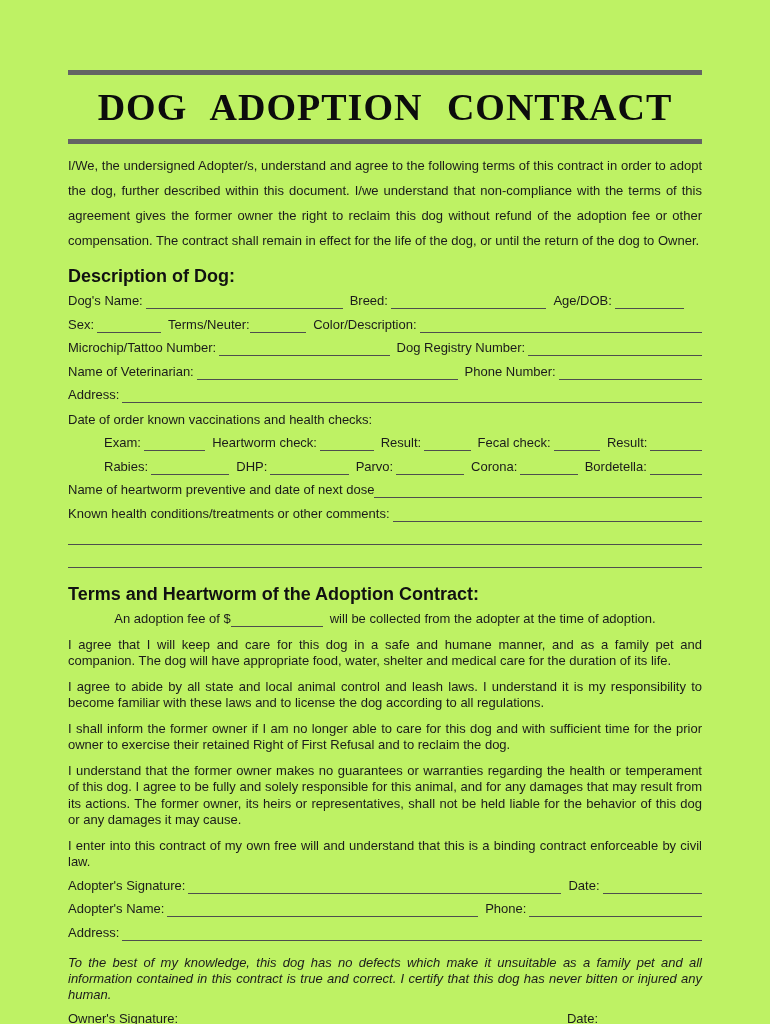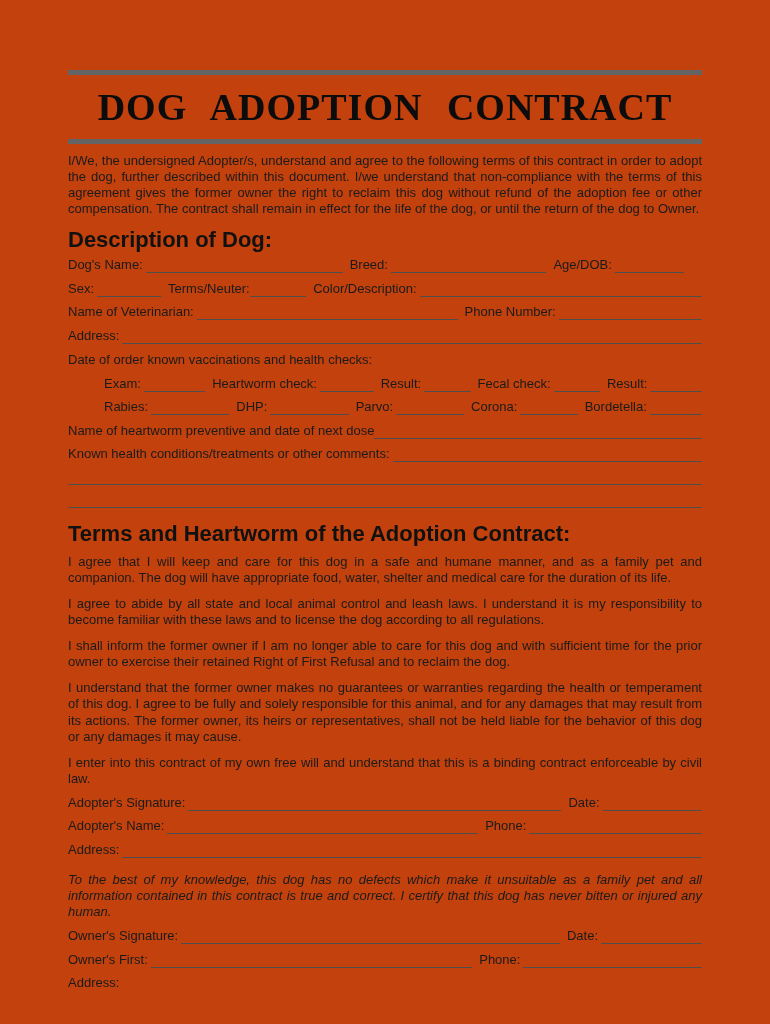--- a/index.html
+++ b/index.html
@@ -1,35 +1,35 @@
 <!DOCTYPE html>
 <html><head>
 <meta charset="utf-8">
 <style>
   html,body{margin:0;padding:0;background:#ffffff;}
   .page{
     width:770px;height:1024px;box-sizing:border-box;
-    padding:70px 68px 0 68px;background:#c2410c;
+    padding:70px 68px 0 68px;background:#bef264;
     font-family:"Liberation Sans","DejaVu Sans",sans-serif;
     font-size:13px;color:#1b1b1b;overflow:hidden;
   }
   .rule{height:5px;background:#646464;}
   .title{
     font-family:"Liberation Serif","DejaVu Serif",serif;
     font-size:38px;font-weight:bold;text-align:center;
     margin:11px 0 9px 0;letter-spacing:1px;word-spacing:14px;
     line-height:1.15;color:#0c0c0c;
   }
-  .intro{margin:9px 0 0 0;line-height:16px;text-align:justify;}
-  .h2{font-size:22px;font-weight:bold;margin:13px 0 0 0;line-height:20px;color:#111;}
+  .intro{margin:9px 0 0 0;line-height:25px;text-align:justify;}
+  .h2{font-size:18px;font-weight:bold;margin:13px 0 0 0;line-height:20px;color:#111;}
   .h2.terms-h{margin-top:16px;}
   .plain{margin:8.5px 0 0 0;line-height:16px;}
   .para{margin:9.5px 0 0 0;line-height:16.3px;text-align:justify;}
   .gap-top{margin-top:14px;font-style:italic;}
-  .row{display:flex;align-items:flex-end;margin-top:7.5px;line-height:16px;}
+  .row{display:flex;align-items:flex-end;margin-top:7.5px;line-height:16px;justify-content:center;}
   .row.mt19{margin-top:19px;}
   .lbl{white-space:nowrap;flex:0 0 auto;}
   .lbl:not(:first-child){margin-left:7px;}
   .b{font-weight:normal;}
   .blank{border-bottom:1.4px solid #4e4e4e;height:3px;margin-left:3px;flex:1 1 0;min-width:20px;}
   .blank.tight{margin-left:0;}
   .blank.fixed{flex:0 0 92px;}
   .short-end{margin-right:18px;}
   .indent{padding-left:36px;}
 </style>
@@ -57,20 +57,26 @@
 
   <div class="row">
     <span class="lbl">Sex:</span>
     <span class="blank" style="flex:0.85"></span>
     <span class="lbl">Terms/Neuter:</span>
     <span class="blank tight" style="flex:0.75"></span>
     <span class="lbl">Color/Description:</span>
     <span class="blank" style="flex:3.75"></span>
   </div>
 
+  <div class="row">
+    <span class="lbl">Microchip/Tattoo Number:</span>
+    <span class="blank" style="flex:1"></span>
+    <span class="lbl">Dog Registry Number:</span>
+    <span class="blank" style="flex:1.02"></span>
+  </div>
 
   <div class="row">
     <span class="lbl">Name of Veterinarian:</span>
     <span class="blank" style="flex:1.82"></span>
     <span class="lbl">Phone Number:</span>
     <span class="blank" style="flex:1"></span>
   </div>
 
   <div class="row">
     <span class="lbl">Address:</span>
@@ -117,20 +123,25 @@
 
   <div class="row mt19">
     <span class="blank tight"></span>
   </div>
   <div class="row mt19">
     <span class="blank tight"></span>
   </div>
 
   <div class="h2 terms-h">Terms and Heartworm of the Adoption Contract:</div>
 
+  <div class="row">
+    <span class="lbl">An adoption fee of $</span>
+    <span class="blank tight fixed"></span>
+    <span class="lbl">will be collected from the adopter at the time of adoption.</span>
+  </div>
 
   <p class="para">I agree that I will keep and care for this dog in a safe and humane manner, and as a family pet and companion. The dog will have appropriate food, water, shelter and medical care for the duration of its life.</p>
   <p class="para">I agree to abide by all state and local animal control and leash laws. I understand it is my responsibility to become familiar with these laws and to license the dog according to all regulations.</p>
   <p class="para">I shall inform the former owner if I am no longer able to care for this dog and with sufficient time for the prior owner to exercise their retained Right of First Refusal and to reclaim the dog.</p>
   <p class="para">I understand that the former owner makes no guarantees or warranties regarding the health or temperament of this dog. I agree to be fully and solely responsible for this animal, and for any damages that may result from its actions. The former owner, its heirs or representatives, shall not be held liable for the behavior of this dog or any damages it may cause.</p>
   <p class="para">I enter into this contract of my own free will and understand that this is a binding contract enforceable by civil law.</p>
 
   <div class="row">
     <span class="lbl b">Adopter's Signature:</span>
     <span class="blank" style="flex:3.75"></span>

